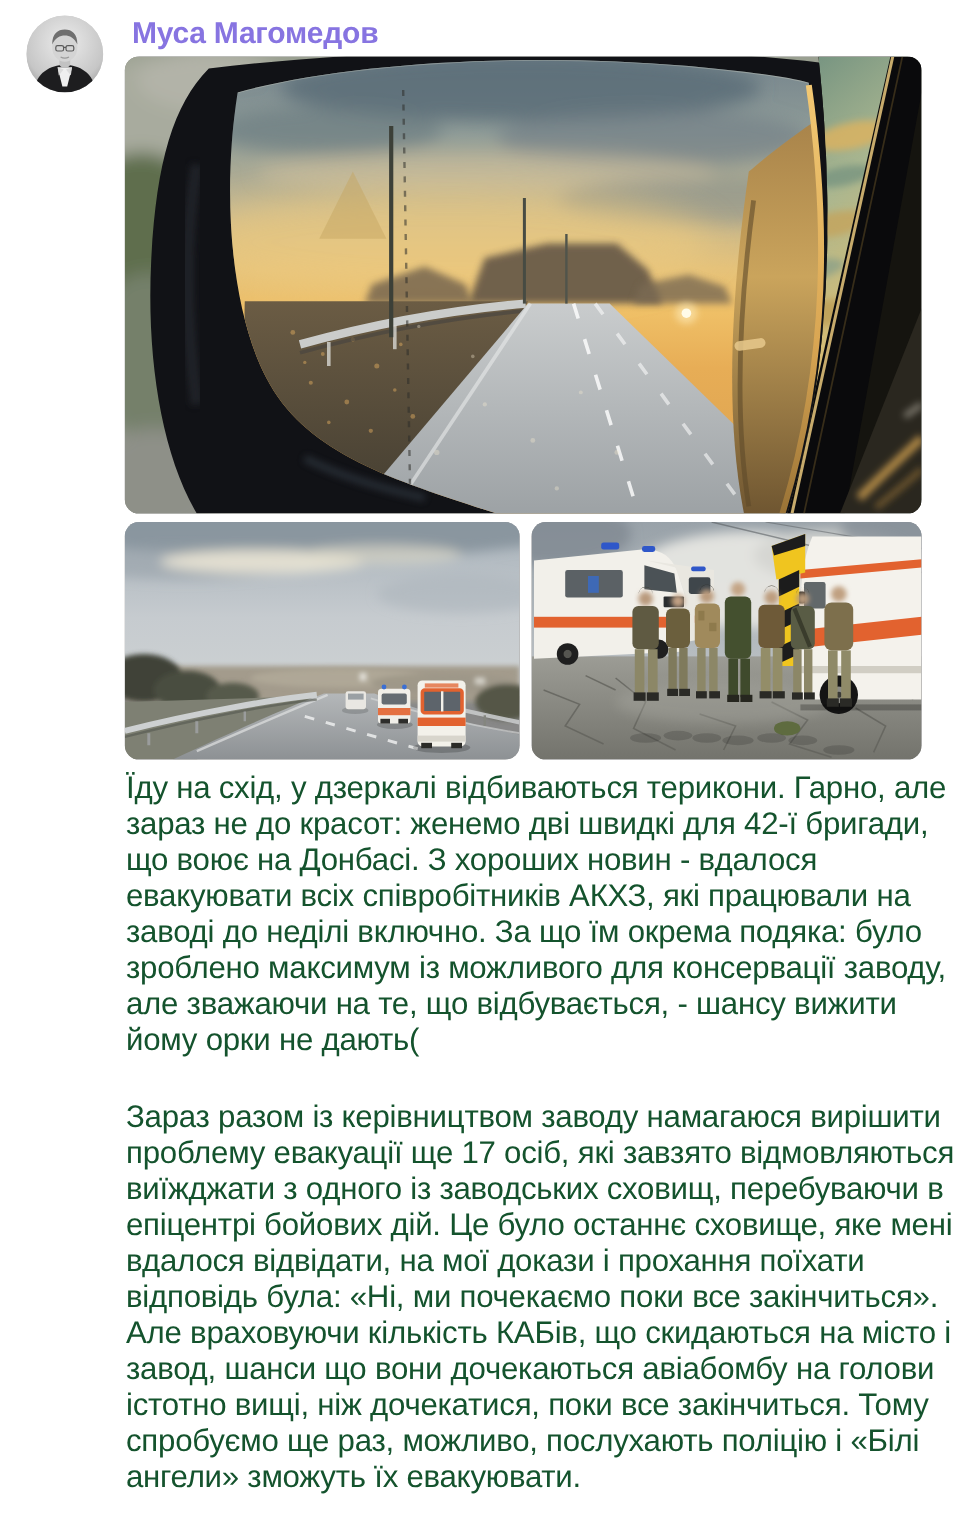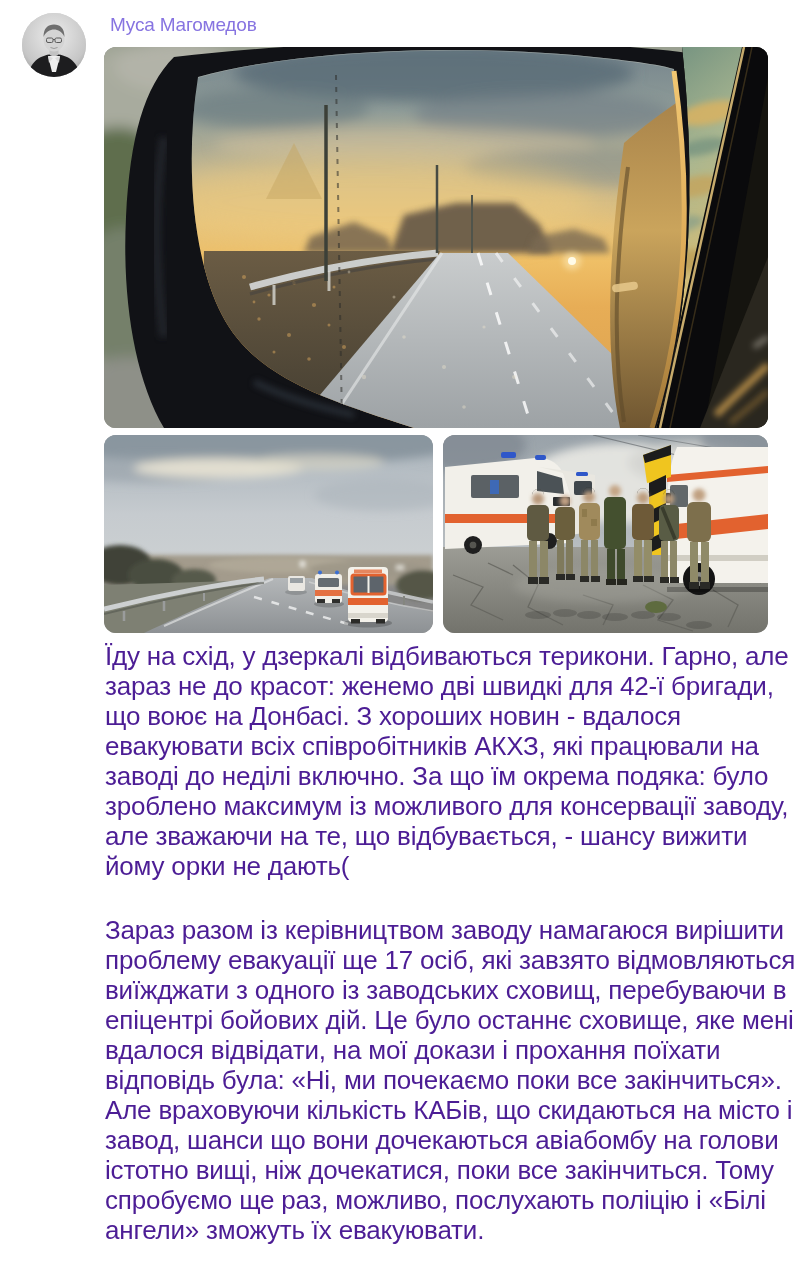--- a/index.html
+++ b/index.html
@@ -6,31 +6,31 @@
   .screen{
     position:relative;width:811px;height:1280px;background:#ffffff;overflow:hidden;
     font-family:"Liberation Sans","DejaVu Sans",sans-serif;
   }
   .avatar{
     position:absolute;left:22px;top:13px;width:64px;height:64px;border-radius:50%;
     overflow:hidden;background:#cfcfcf;cursor:pointer;
   }
   .avatar svg{display:block;width:100%;height:100%;}
   .author-name{
-    position:absolute;left:110px;top:14px;font-size:19px;font-weight:400;
+    position:absolute;left:110px;top:14px;font-size:25px;font-weight:700;
     letter-spacing:-0.2px;color:#8774e1;cursor:pointer;white-space:nowrap;
   }
   .photo{position:absolute;border-radius:12px;overflow:hidden;background:#888;cursor:pointer;}
   .photo svg{display:block;width:100%;height:100%;}
   .photo-main{left:104px;top:47px;width:664px;height:381px;}
   .photo-left{left:104px;top:435px;width:329px;height:198px;}
   .photo-right{left:443px;top:435px;width:325px;height:198px;}
   .message{
     position:absolute;left:105px;top:641px;width:700px;
-    font-size:26px;line-height:30px;letter-spacing:-0.2px;color:#4c1d95;
+    font-size:26px;line-height:30px;letter-spacing:-0.2px;color:#14532d;
   }
   .message p{margin:0;}
   .message p + p{margin-top:34px;}
 </style>
 </head>
 <body>
 
 <div class="screen">
 
   <div class="avatar">

